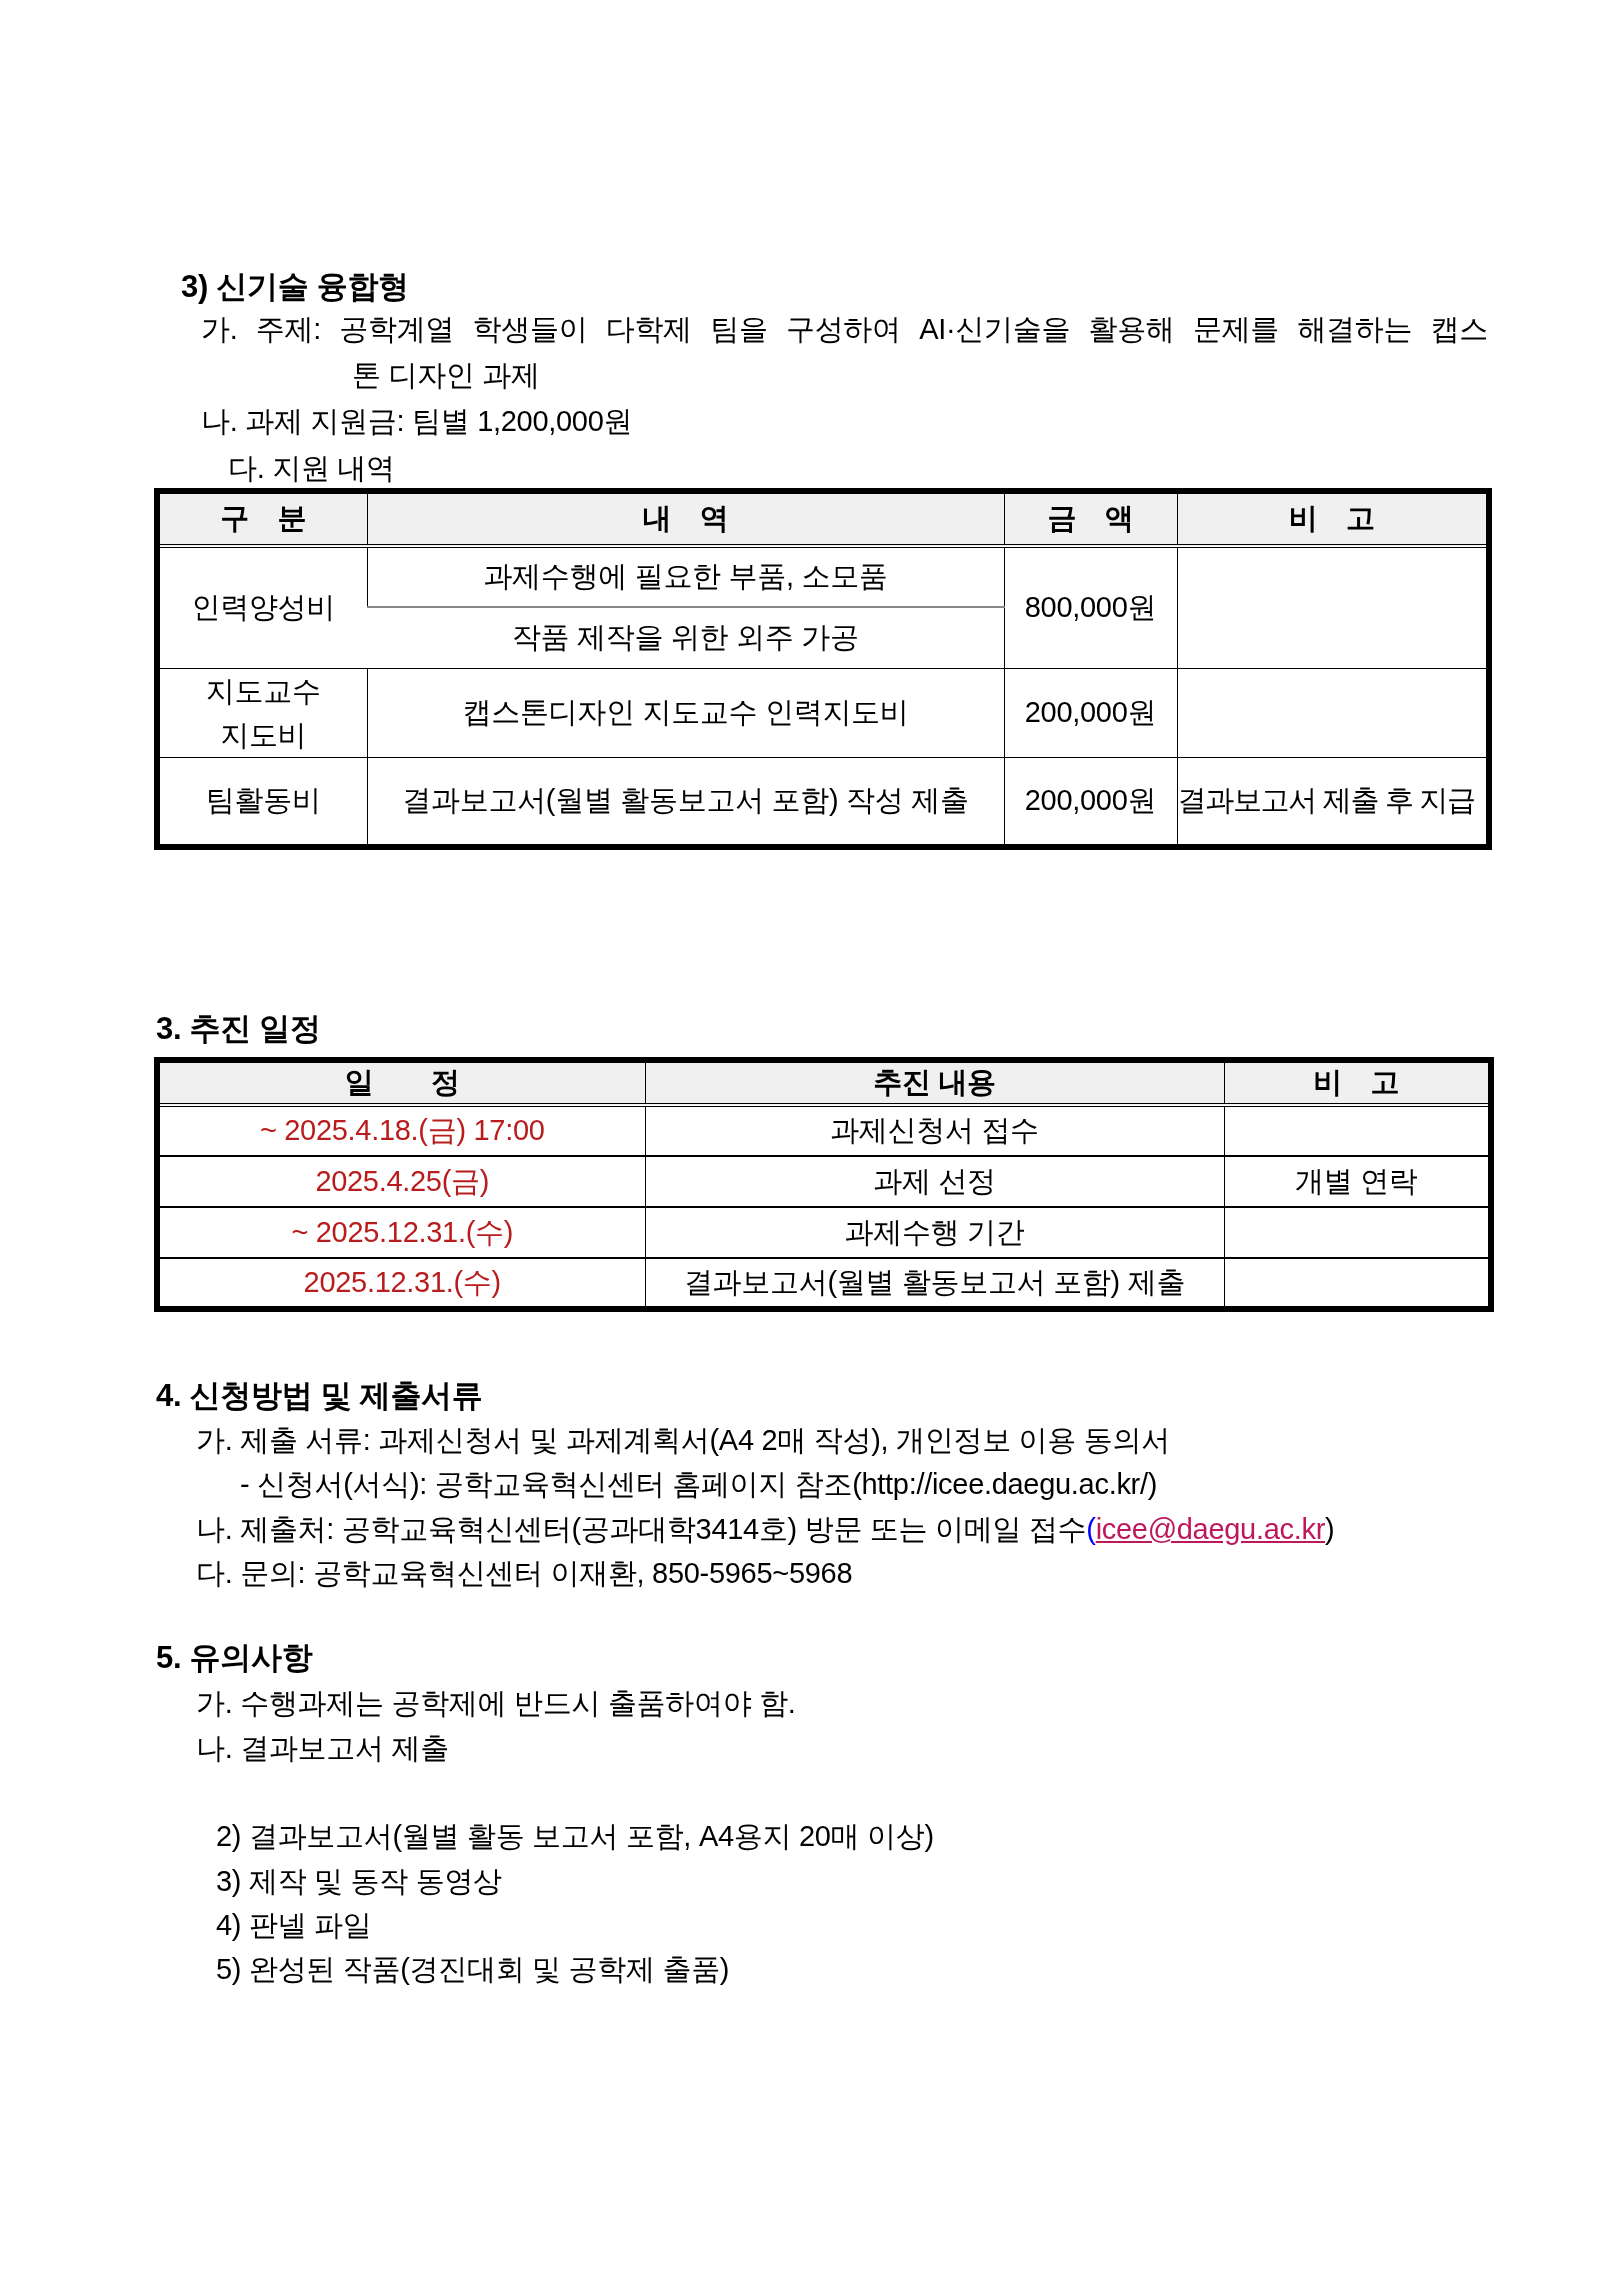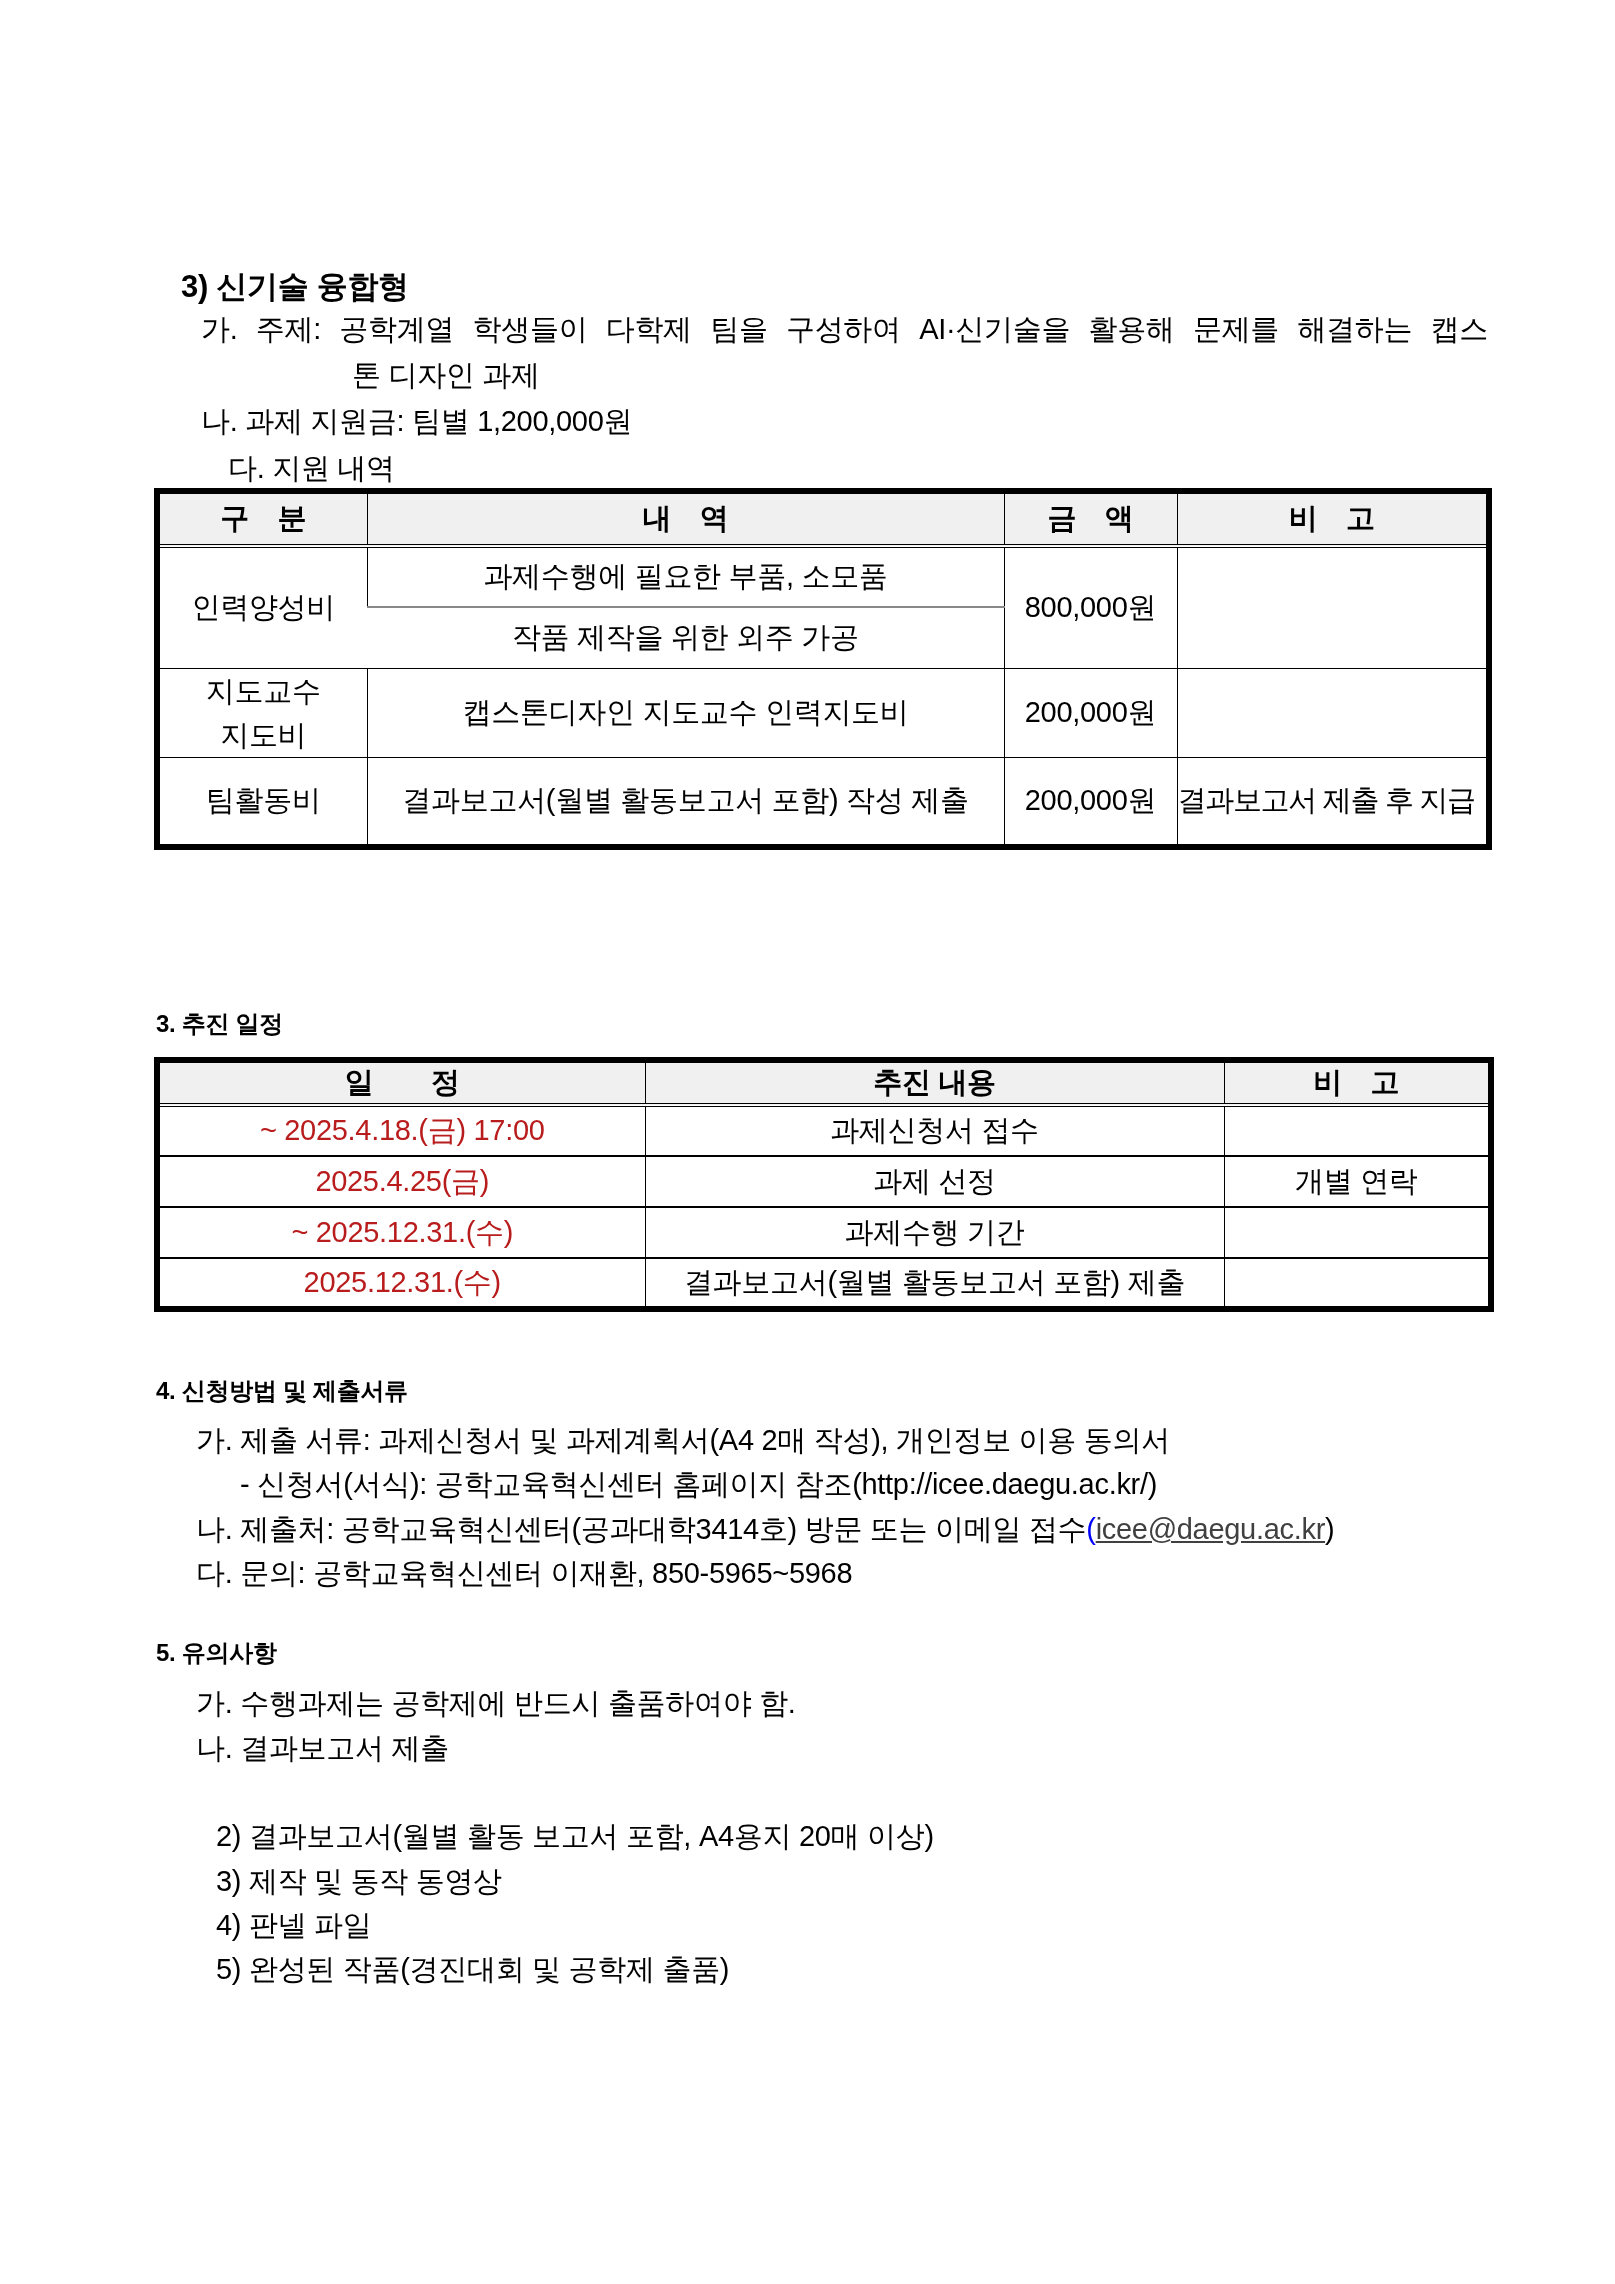--- a/index.html
+++ b/index.html
@@ -7,21 +7,21 @@
     position:relative;
     width:1616px;height:2284px;
     background:#ffffff;
     font-family:"Liberation Sans","DejaVu Sans",sans-serif;
     color:#000;
     overflow:hidden;
     letter-spacing:-0.3px;
   }
   .abs{position:absolute;}
   .h-sub{font-size:31px;font-weight:700;white-space:nowrap;}
-  .h-sec{font-size:24px;font-weight:700;white-space:nowrap;}
+  .h-sec{font-size:31px;font-weight:700;white-space:nowrap;}
   .bodyline{font-size:29px;font-weight:400;white-space:nowrap;}
   .justifyline{
     font-size:29px;font-weight:400;
     text-align:justify;text-align-last:justify;
     white-space:normal;
   }
   table{border-collapse:collapse;table-layout:fixed;}
   .doc-table{border:6.5px solid #000;font-size:29px;}
   .doc-table th{
     background:#f0f0f0;font-weight:700;font-size:29px;
@@ -34,21 +34,21 @@
   }
   .doc-table th:first-child,.doc-table td:first-child{border-left:none;}
   .t2 td{border-top:2.6px solid #000;}
   .cell-center{text-align:center;}
   .cell-left{text-align:center;padding-left:16.3px;}
   .gray-top{border-top:2px solid #888 !important;}
   .no-top{border-top:none !important;}
   .cat2{line-height:44px;}
   .note-tight{text-align:left;padding-left:5.2px;letter-spacing:-1.3px;}
   .red{color:#b91c1c;}
-  .email-link{color:#404040;text-decoration:underline;cursor:pointer;}
+  .email-link{color:#be185d;text-decoration:underline;cursor:pointer;}
   .paren-blue{color:#0000ff;text-decoration:none;}
 </style>
 </head>
 <body>
 
 <div class="page">
 
   <div class="abs h-sub" style="left:181px;top:266px;">3) 신기술 융합형</div>
 
   <div class="abs justifyline" style="left:201px;top:310px;width:1287px;">가. 주제: 공학계열 학생들이 다학제 팀을 구성하여 AI·신기술을 활용해 문제를 해결하는 캡스</div>

